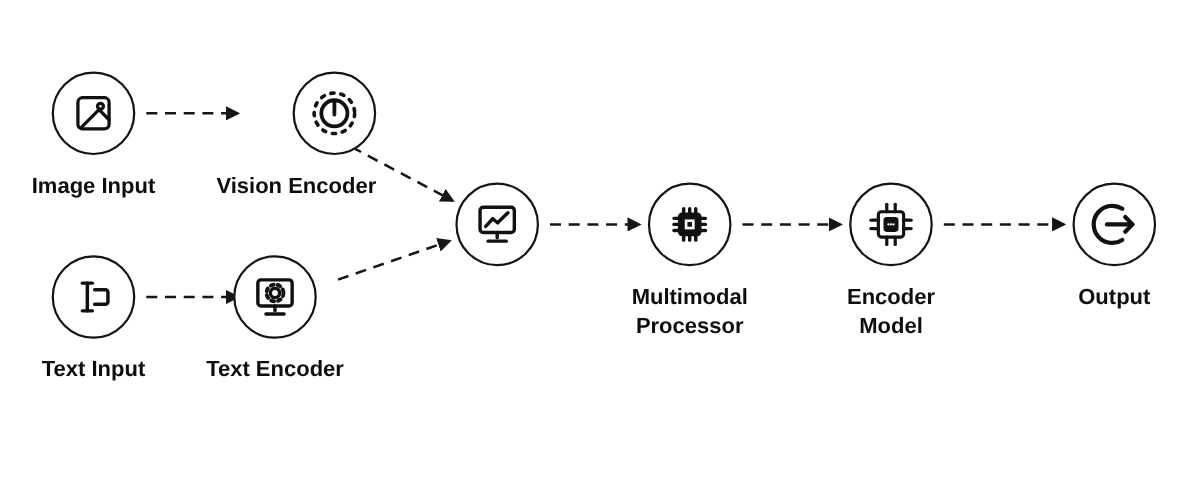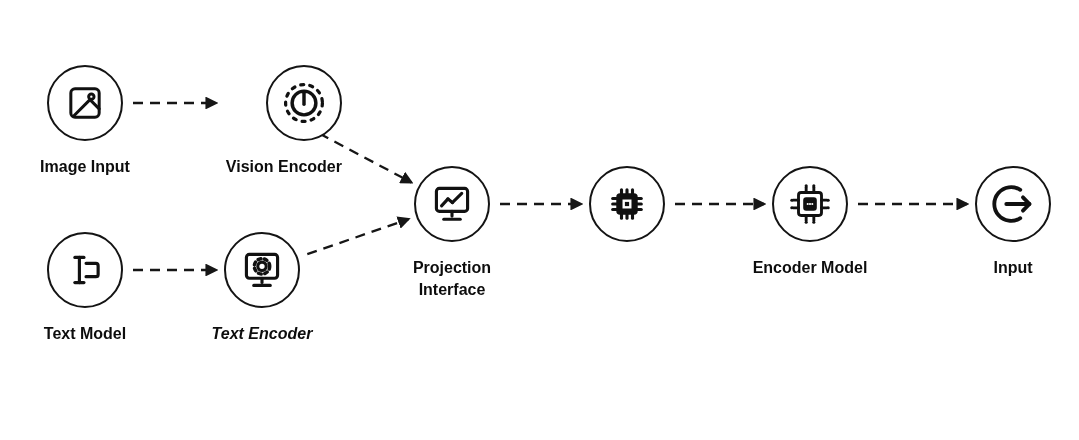--- a/index.html
+++ b/index.html
@@ -40,21 +40,21 @@
     border: 2.6px solid #141414;
     border-radius: 50%;
     background: #ffffff;
     display: flex;
     align-items: center;
     justify-content: center;
     flex: none;
   }
   .label {
     margin-top: 15px;
-    font-size: 16px;
+    font-size: 20px;
     font-weight: bold;
     color: #0d0d0d;
     text-align: center;
     line-height: 1.35;
   }
   .label.wrap { max-width: 120px; }
   .icon { display: block; }
 </style>
 </head>
 <body>
@@ -100,24 +100,24 @@
 
   <div class="node" style="left:5px; top:232px;">
     <div class="circle">
       <svg class="icon" width="42" height="42" viewBox="0 0 24 24" fill="none" stroke="#111" stroke-width="1.8" stroke-linecap="round" stroke-linejoin="round">
         <line x1="6.2" y1="4.8" x2="11.4" y2="4.8"></line>
         <line x1="8.8" y1="4.8" x2="8.8" y2="19.2"></line>
         <line x1="6.2" y1="19.2" x2="11.4" y2="19.2"></line>
         <path d="M12.6 8.2h5.6a1.3 1.3 0 0 1 1.3 1.3v5a1.3 1.3 0 0 1-1.3 1.3h-5.6"></path>
       </svg>
     </div>
-    <div class="label">Text Model</div>
-  </div>
-
-  <div class="node" style="left:182px; top:232px;font-style:italic;">
+    <div class="label">Text Input</div>
+  </div>
+
+  <div class="node" style="left:170px; top:232px;">
     <div class="circle">
       <svg class="icon" width="44" height="44" viewBox="0 0 24 24" fill="none" stroke="#111" stroke-width="1.7" stroke-linecap="round" stroke-linejoin="round">
         <rect x="3.5" y="3.5" width="17" height="13" rx="1.6"></rect>
         <circle cx="12" cy="10" r="2.3"></circle>
         <circle cx="12" cy="10" r="4.2" stroke-width="1.9" stroke-dasharray="1.5 2.0"></circle>
         <line x1="12" y1="16.5" x2="12" y2="18.8"></line>
         <line x1="7.5" y1="20.4" x2="16.5" y2="20.4"></line>
       </svg>
     </div>
     <div class="label">Text Encoder</div>
@@ -127,21 +127,20 @@
     <div class="circle">
       <svg class="icon" width="44" height="44" viewBox="0 0 24 24" fill="none" stroke="#111" stroke-width="1.7" stroke-linecap="round" stroke-linejoin="round">
         <rect x="3.5" y="3.5" width="17" height="12.5" rx="1.6"></rect>
         <polyline points="6.3 13 9.8 9.2 12.2 11.2 17.3 6.2"></polyline>
         <circle cx="9.8" cy="9.2" r="0.9" fill="#111" stroke="none"></circle>
         <circle cx="12.2" cy="11.2" r="0.9" fill="#111" stroke="none"></circle>
         <line x1="12" y1="16" x2="12" y2="18.6"></line>
         <line x1="7.5" y1="20.3" x2="16.5" y2="20.3"></line>
       </svg>
     </div>
-    <div class="label wrap">Projection Interface</div>
   </div>
 
   <div class="node" style="left:547px; top:166px;">
     <div class="circle">
       <svg class="icon" width="44" height="44" viewBox="0 0 24 24" fill="none" stroke="#111" stroke-width="1.7" stroke-linecap="round">
         <rect x="7" y="7" width="10" height="10" rx="1.2" fill="#111" stroke="#111"></rect>
         <rect x="10.2" y="10.2" width="3.6" height="3.6" fill="none" stroke="#fff" stroke-width="1.3"></rect>
         <line x1="9" y1="4.2" x2="9" y2="6.6"></line>
         <line x1="12" y1="4.2" x2="12" y2="6.6"></line>
         <line x1="15" y1="4.2" x2="15" y2="6.6"></line>
@@ -149,20 +148,21 @@
         <line x1="12" y1="17.4" x2="12" y2="19.8"></line>
         <line x1="15" y1="17.4" x2="15" y2="19.8"></line>
         <line x1="4.2" y1="9" x2="6.6" y2="9"></line>
         <line x1="4.2" y1="12" x2="6.6" y2="12"></line>
         <line x1="4.2" y1="15" x2="6.6" y2="15"></line>
         <line x1="17.4" y1="9" x2="19.8" y2="9"></line>
         <line x1="17.4" y1="12" x2="19.8" y2="12"></line>
         <line x1="17.4" y1="15" x2="19.8" y2="15"></line>
       </svg>
     </div>
+    <div class="label wrap">Multimodal Processor</div>
   </div>
 
   <div class="node" style="left:730px; top:166px;">
     <div class="circle">
       <svg class="icon" width="46" height="46" viewBox="0 0 24 24" fill="none" stroke="#111" stroke-width="1.5" stroke-linecap="round">
         <rect x="6" y="6" width="12" height="12" rx="1.4"></rect>
         <rect x="9.2" y="9.2" width="5.6" height="5.6" rx="0.8" fill="#111" stroke="#111"></rect>
         <circle cx="10.8" cy="12" r="0.55" fill="#fff" stroke="none"></circle>
         <circle cx="12.0" cy="12" r="0.55" fill="#fff" stroke="none"></circle>
         <circle cx="13.2" cy="12" r="0.55" fill="#fff" stroke="none"></circle>
@@ -188,16 +188,16 @@
   </div>
 
   <div class="node" style="left:933px; top:166px;">
     <div class="circle">
       <svg class="icon" width="46" height="46" viewBox="0 0 24 24" fill="none" stroke="#111" stroke-width="2" stroke-linecap="round" stroke-linejoin="round">
         <path d="M15.8 4.6 A8.8 8.8 0 1 0 15.8 19.4"></path>
         <line x1="8.5" y1="12" x2="20.6" y2="12"></line>
         <polyline points="17.2 8.5 20.6 12 17.2 15.5"></polyline>
       </svg>
     </div>
-    <div class="label">Input</div>
+    <div class="label">Output</div>
   </div>
 
 </div>
 
 </body></html>

